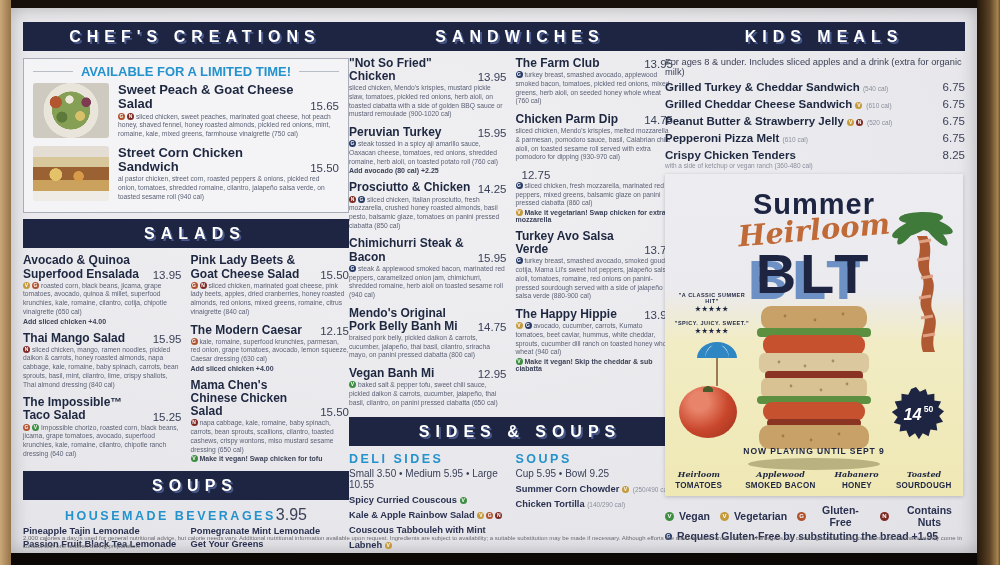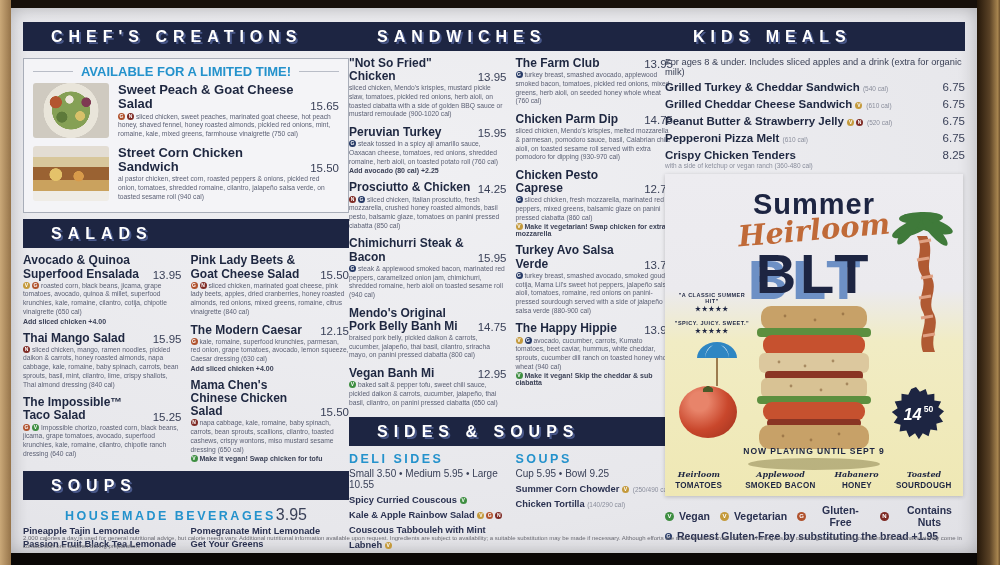--- a/index.html
+++ b/index.html
@@ -19,21 +19,21 @@
     box-shadow:inset 0 0 18px rgba(0,0,0,.25); overflow:hidden; }
 
   .col { position:absolute; top:14px; }
   .col1 { left:12px;  width:326px; }
   .col2 { left:338px; width:324px; }
   .col3 { left:654px; width:300px; }
 
   
   .bar { background:#1d2542; color:#fff; font-weight:bold; font-size:16px;
     letter-spacing:6px; padding:6px 10px 5px 28px; text-shadow:2px 2px 0 #49588a;
-    white-space:nowrap; }
+    white-space:nowrap;text-align:center; }
 
   
   .mi { margin-bottom:7px; }
   .mi-h { display:flex; justify-content:space-between; align-items:flex-end; }
   .mi-n { font-weight:bold; color:#1e2740; font-size:12px; line-height:1.1; }
   .mi-p { color:#3a4158; font-size:11.5px; margin-left:6px; white-space:nowrap; }
   .mi-d { font-size:6.7px; color:#5a5f73; line-height:1.3; margin-top:1px; }
   .mi-note { font-size:7px; font-weight:bold; color:#3c4257; margin-top:1px; }
   .dot { display:inline-flex; width:7px; height:7px; border-radius:50%; color:#fff;
     font-size:5px; font-weight:bold; align-items:center; justify-content:center;
@@ -312,21 +312,20 @@
           </div>
           <div class="mi">
             <div class="mi-h">
               <span class="mi-n">Chicken Parm Dip</span>
               <span class="mi-p">14.75</span>
             </div>
             <div class="mi-d">sliced chicken, Mendo's krispies, melted mozzarella &amp; parmesan, pomodoro sauce, basil, Calabrian chile aioli, on toasted sesame roll served with extra pomodoro for dipping (930-970 cal)</div>
           </div>
           <div class="mi">
             <div class="mi-h">
-              <span class="mi-n">Chicken Pesto Caprese</span>
               <span class="mi-p">12.75</span>
             </div>
             <div class="mi-d"><span class="dot" style="background: rgb(39, 58, 102);">G</span>sliced chicken, fresh mozzarella, marinated red peppers, mixed greens, balsamic glaze on panini pressed ciabatta (860 cal)</div>
             <div class="mi-note"><span class="dot" style="background: rgb(196, 154, 60);">V</span>Make it vegetarian! Swap chicken for extra mozzarella</div>
           </div>
           <div class="mi">
             <div class="mi-h">
               <span class="mi-n">Turkey Avo Salsa Verde</span>
               <span class="mi-p">13.75</span>
             </div>

